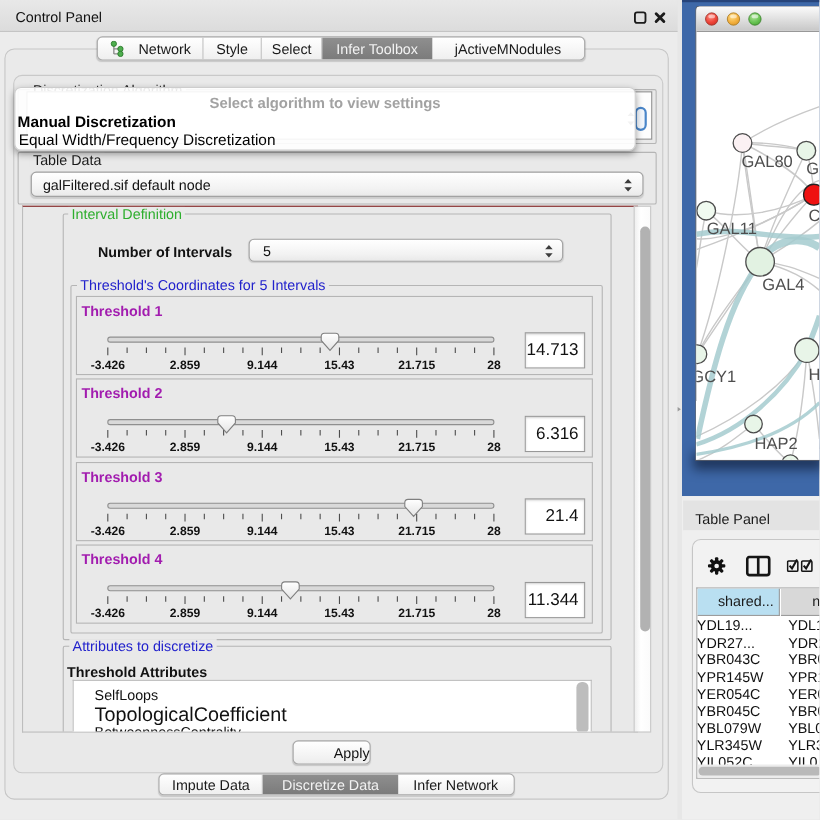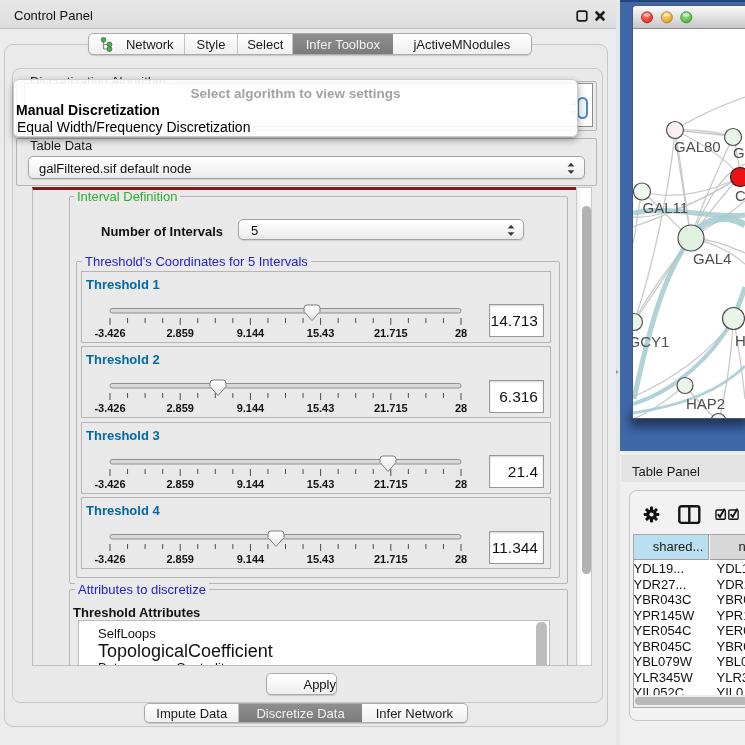--- a/index.html
+++ b/index.html
@@ -4,21 +4,21 @@
 html,body{width:745px;height:745px;overflow:hidden}
 body{font-family:"Liberation Sans",sans-serif;background:#ececec;position:relative}
 .abs{position:absolute}
 .grouptitle{position:absolute;background:#e9e9e9;padding:0 3px;font-size:13px;line-height:13px}
 .combo{position:absolute;border:1px solid #a2a2a2;border-radius:5px;background:linear-gradient(#ffffff,#f2f2f2 70%,#e9e9e9);box-shadow:0 1px 1px rgba(0,0,0,.12)}
 .seg{display:flex;position:absolute;border:1px solid #ababab;border-radius:5px;background:linear-gradient(#ffffff,#efefef);overflow:hidden;box-shadow:0 1px 1px rgba(0,0,0,.15)}
 .seg div{font-size:13px;line-height:21px;text-align:center;color:#1a1a1a;border-right:1px solid #c2c2c2}
 .seg div:last-child{border-right:none}
 .seg div.sel{background:linear-gradient(#8f8f8f,#7b7b7b);color:#f2f2f2;border-right:none}
 .tbox{position:absolute;left:64px;width:470px;height:72px;border:1px solid #b5b5b5;background:#e9e9e9}
-.tlabel{position:absolute;left:4px;top:5px;font-size:13px;font-weight:bold;color:#0369a1}
+.tlabel{position:absolute;left:4px;top:5px;font-size:13px;font-weight:bold;color:#a21caf}
 .tfield{position:absolute;left:407px;top:32.5px;width:55px;height:33px;background:#fff;border:1px solid #989898;box-shadow:inset 0 1px 2px rgba(0,0,0,.18);font-size:15.5px;line-height:31px;text-align:right;padding-right:5px;color:#111}
 .tsvg{position:absolute;left:0;top:0}
 </style></head>
 <body>
 <div class="abs" style="left:0;top:0;width:621px;height:745px;background:#ececec"></div>
 <div class="abs" style="left:0;top:0;width:621px;height:29px;background:linear-gradient(#e8e8e8,#dcdcdc);border-bottom:1px solid #c0c0c0"></div>
 <div class="abs" style="left:14px;top:8px;font-size:13px;color:#111">Control Panel</div>
 <svg class="abs" style="left:576px;top:10px" width="44" height="13" viewBox="0 0 44 13">
 <rect x="1.2" y="1.2" width="9.6" height="9.6" rx="2" fill="none" stroke="#1b1b1b" stroke-width="1.7"></rect>
 <path d="M20.5,2.5 L27.5,9.5 M27.5,2.5 L20.5,9.5" stroke="#1b1b1b" stroke-width="2.6" stroke-linecap="round"></path>
@@ -93,21 +93,21 @@
         <text x="98.2" y="65">2.859</text>
         <text x="168.4" y="65">9.144</text>
         <text x="238.6" y="65">15.43</text>
         <text x="308.8" y="65">21.715</text>
         <text x="379" y="65">28</text>
 </g>
 <rect id="track" x="28" y="36.5" width="351" height="4.5" rx="2.2" fill="#d9d9d9" stroke="#8f8f8f" stroke-width="1"></rect>
 <path id="thumb" d="M-8,39.5 L-8,36 Q-8,33 -5,33 L5,33 Q8,33 8,36 L8,39.5 L0,48.5 Z" fill="url(#tg)" stroke="#7f7f7f" stroke-width="1"></path>
 </defs>
   </svg>
-<div class="abs" style="left:32px;top:187px;width:560px;height:479px;border-top:3px solid #7f1d1d;border-left:1px solid #bdbdbd;border-bottom:1px solid #bdbdbd;overflow:hidden">
+<div class="abs" style="left:20px;top:187px;width:560px;height:479px;border-top:1px solid #7f1d1d;border-left:1px solid #bdbdbd;border-bottom:1px solid #bdbdbd;overflow:hidden">
  <div class="abs" style="left:36px;top:6px;width:499px;height:388px;border:1px solid #b5b5b5;border-radius:2px"></div>
  <div class="grouptitle" style="left:41px;top:0;color:#2eae2e">Interval Definition</div>
  <div class="abs" style="left:68px;top:34px;font-size:13px;font-weight:bold;color:#111">Number of Intervals</div>
  <div class="combo" style="left:205px;top:29px;width:286px;height:21px">
   <span style="position:absolute;left:12px;top:3px;font-size:13px;color:#111">5</span>
   <svg style="position:absolute;right:8px;top:4px" width="8" height="13" viewBox="0 0 8 13">
         <path d="M0.6,4.6 L4,0.8 L7.4,4.6 Z M0.6,8.2 L4,12 L7.4,8.2 Z" fill="#3c3c3c"></path>
       </svg>
  </div>
  <div class="abs" style="left:43px;top:71px;width:484px;height:317px;border:1px solid #b5b5b5;border-radius:2px"></div>

